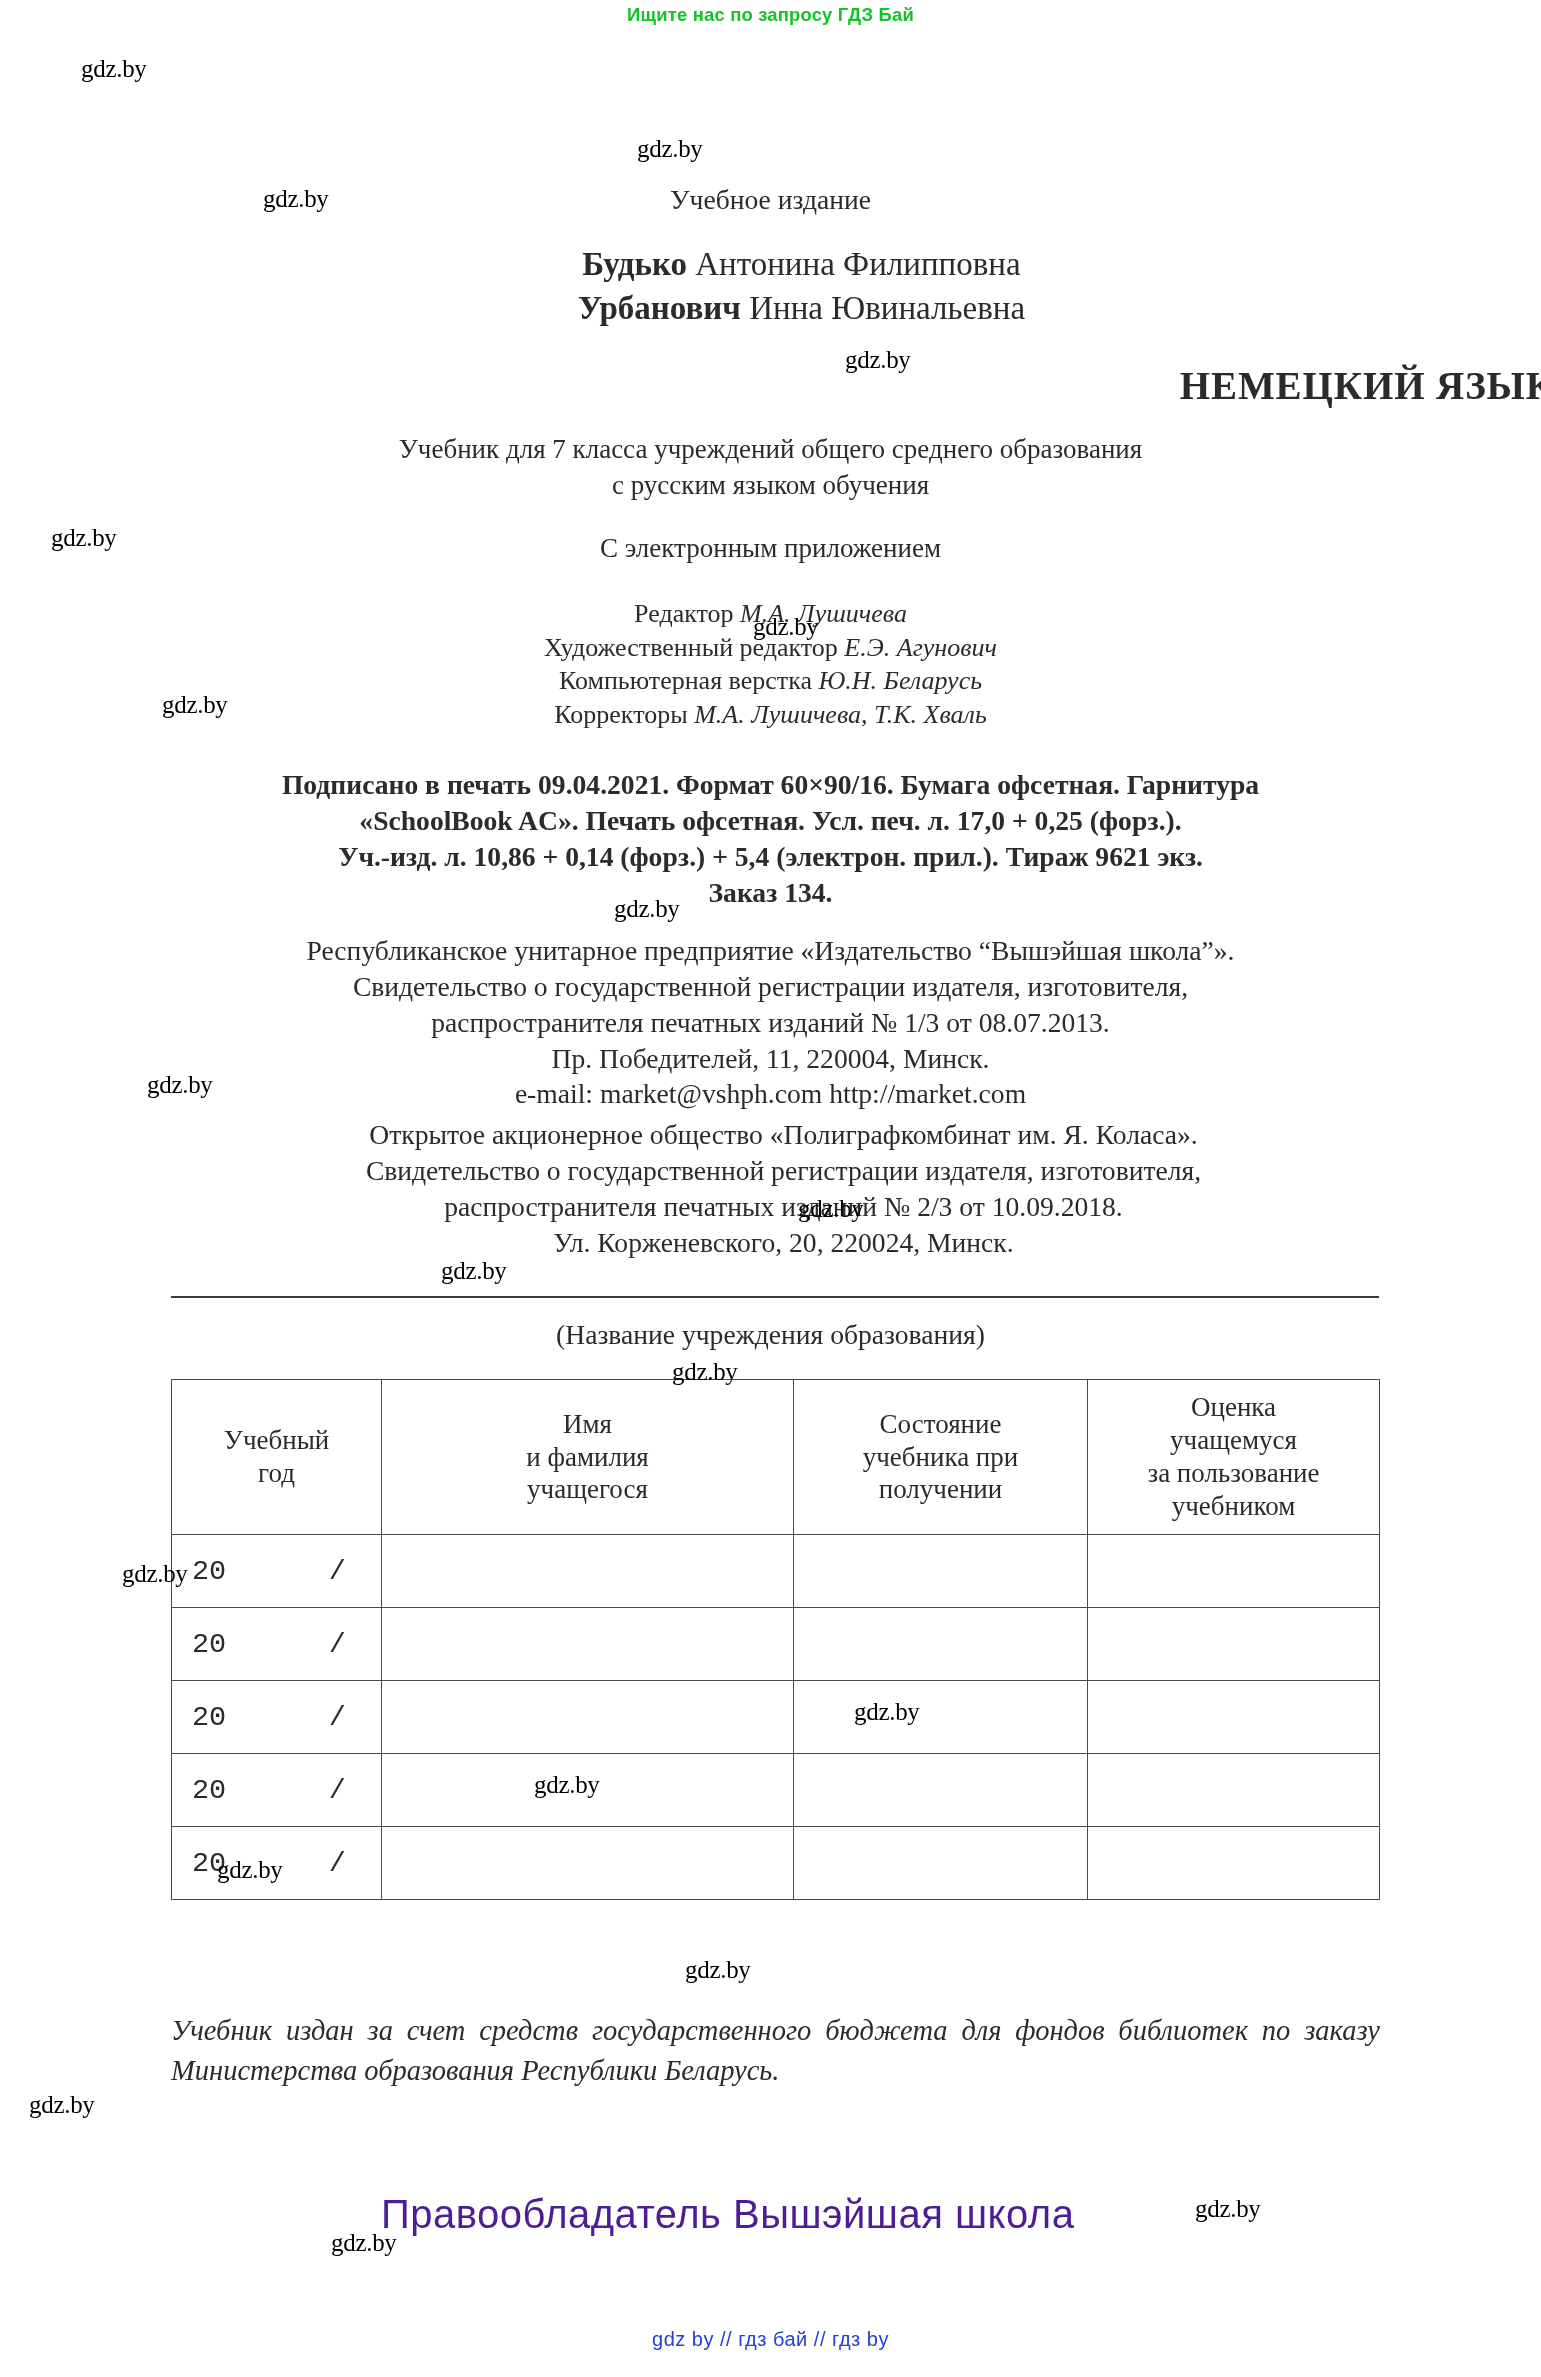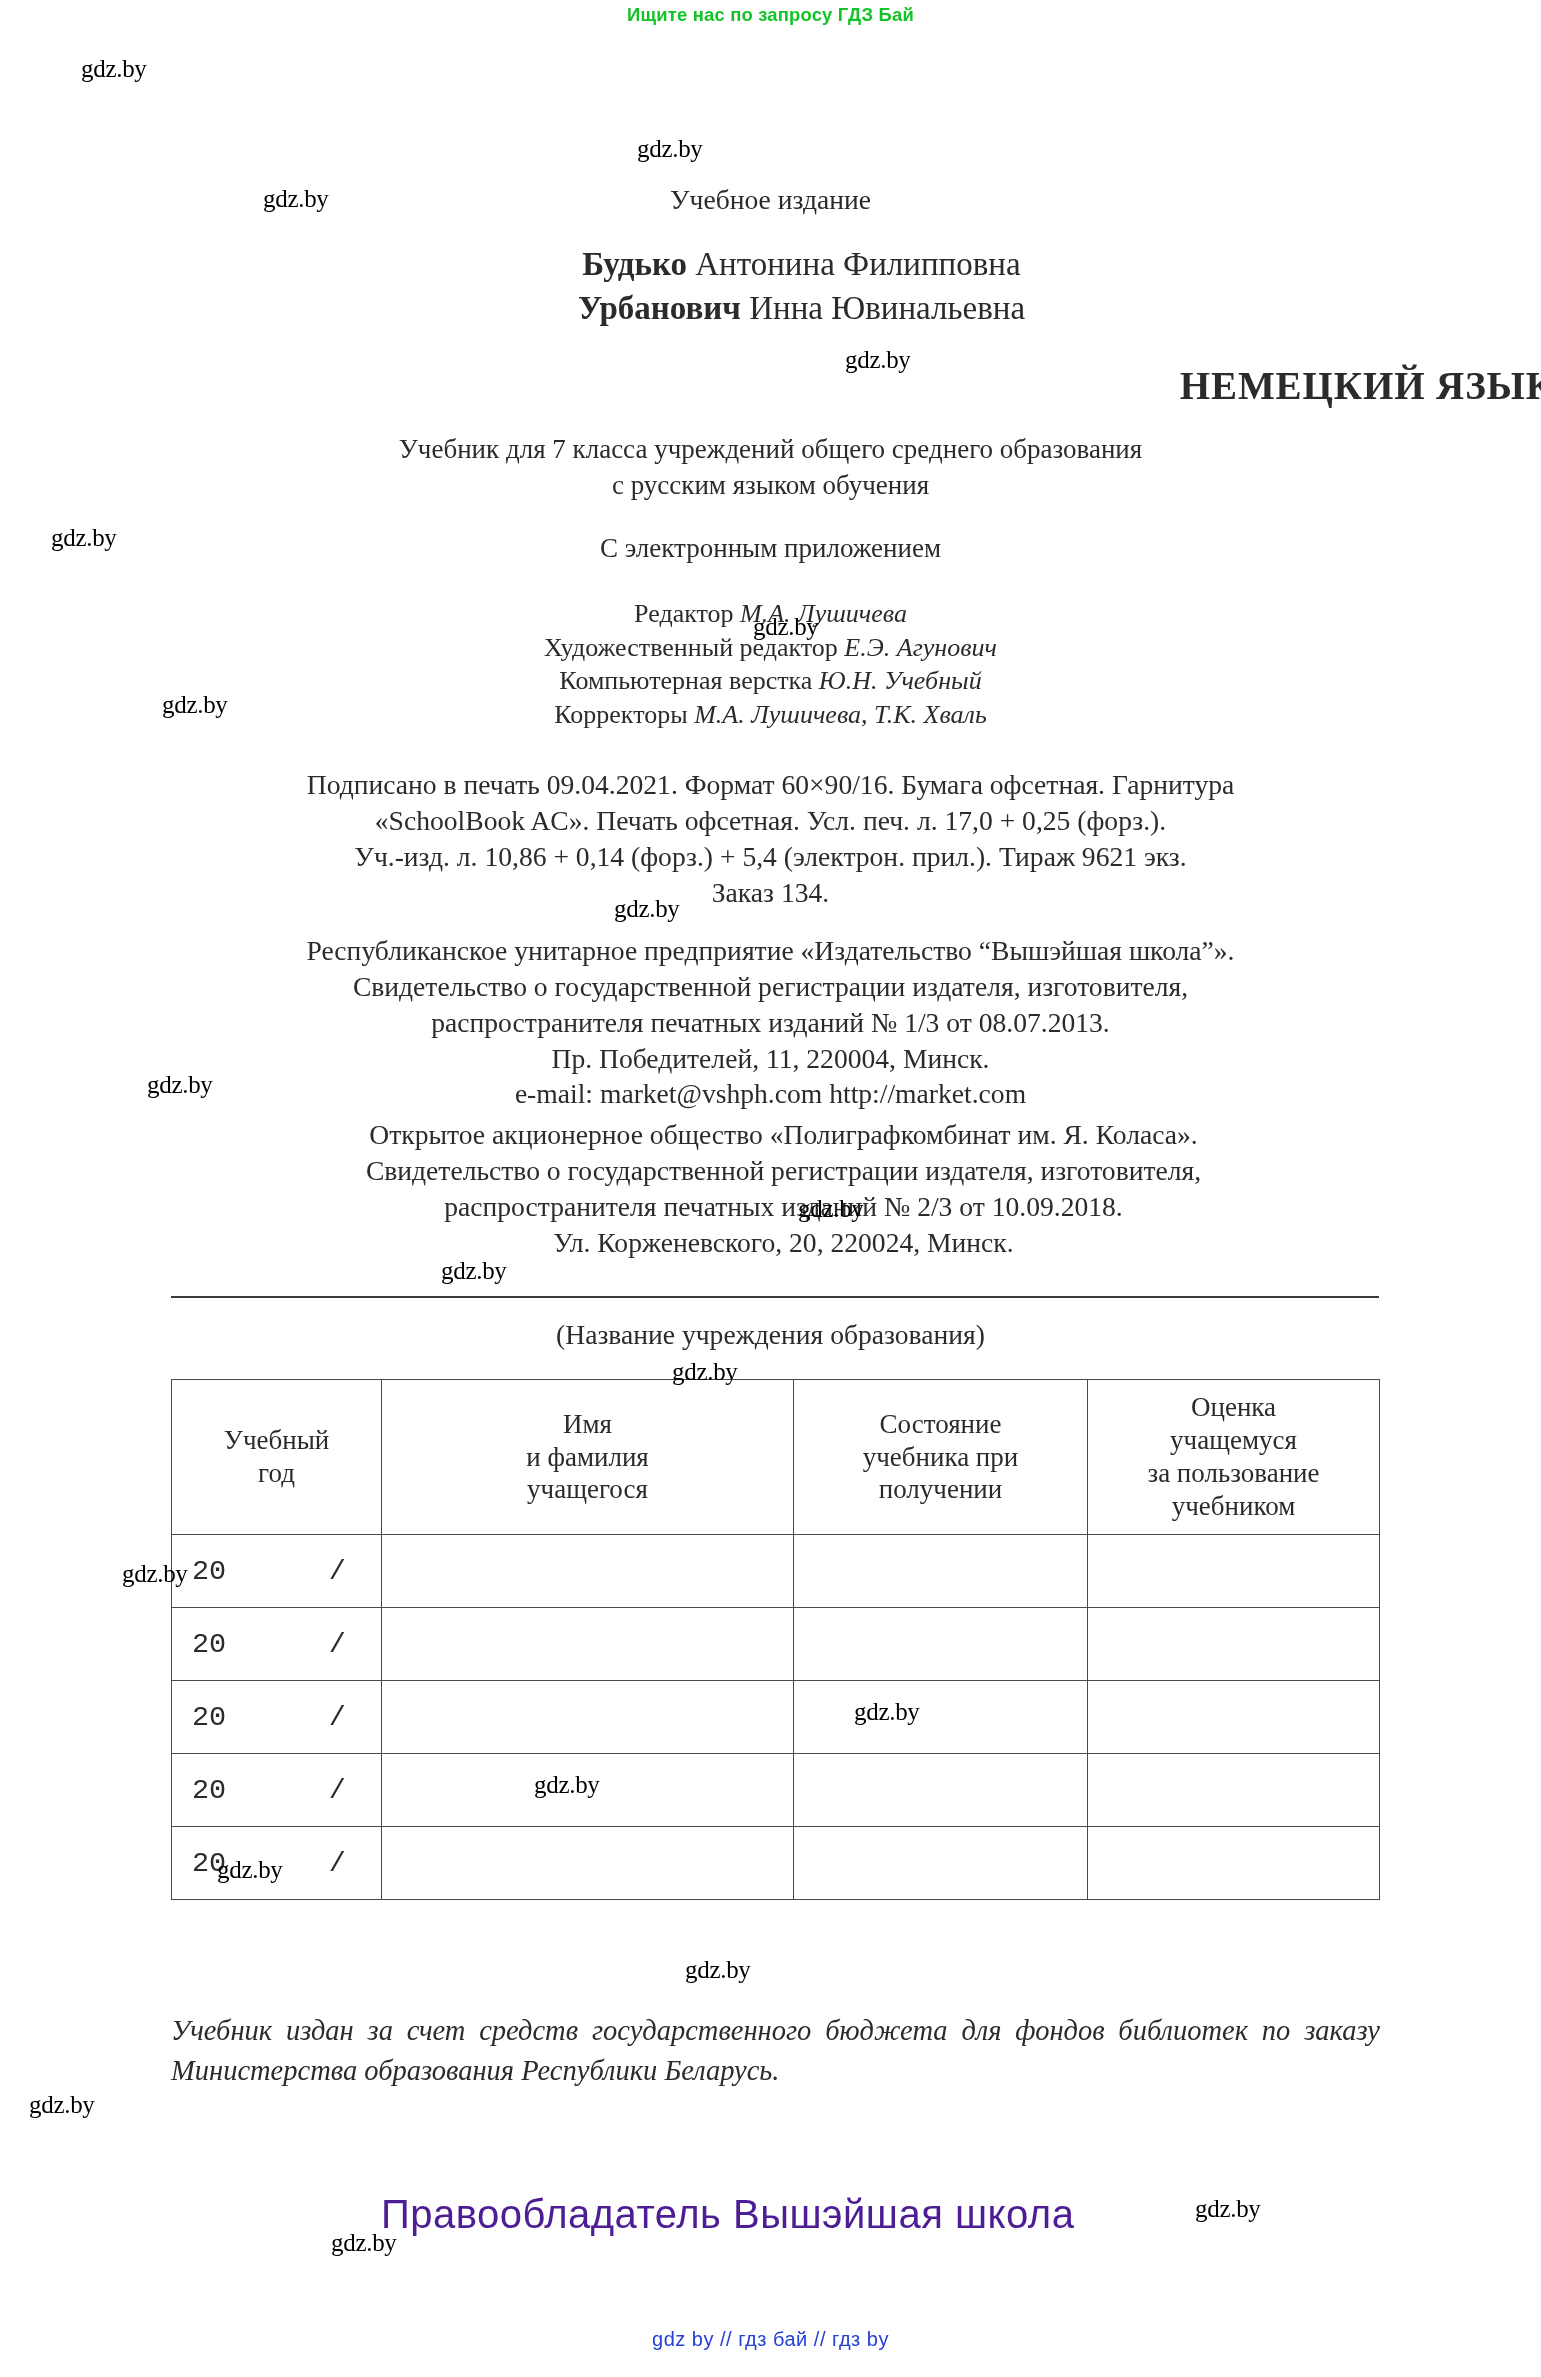--- a/index.html
+++ b/index.html
@@ -134,20 +134,21 @@
   }
   .credits i { font-style: italic; }
 
   .imprint {
     position: absolute;
     top: 767px;
     left: 0; width: 100%;
     text-align: center;
     font-size: 26px;
     line-height: 1.32;
+    font-weight: bold;
   }
 
   .publisher1 {
     position: absolute;
     top: 933px;
     left: 0; width: 100%;
     text-align: center;
     font-size: 26px;
     line-height: 1.32;
   }
@@ -264,21 +265,21 @@
       <div>
         <span>Редактор</span>
         <i>М.А. Лушичева</i>
       </div>
       <div>
         <span>Художественный редактор</span>
         <i>Е.Э. Агунович</i>
       </div>
       <div>
         <span>Компьютерная верстка</span>
-        <i>Ю.Н. Учебный</i>
+        <i>Ю.Н. Беларусь</i>
       </div>
       <div>
         <span>Корректоры</span>
         <i>М.А. Лушичева, Т.К. Хваль</i>
       </div>
     </div>
 
     <div class="imprint">
       <div class="ln">Подписано в печать 09.04.2021. Формат 60×90/16. Бумага офсетная. Гарнитура</div>
       <div class="ln">«SchoolBook AC». Печать офсетная. Усл. печ. л. 17,0 + 0,25 (форз.).</div>

